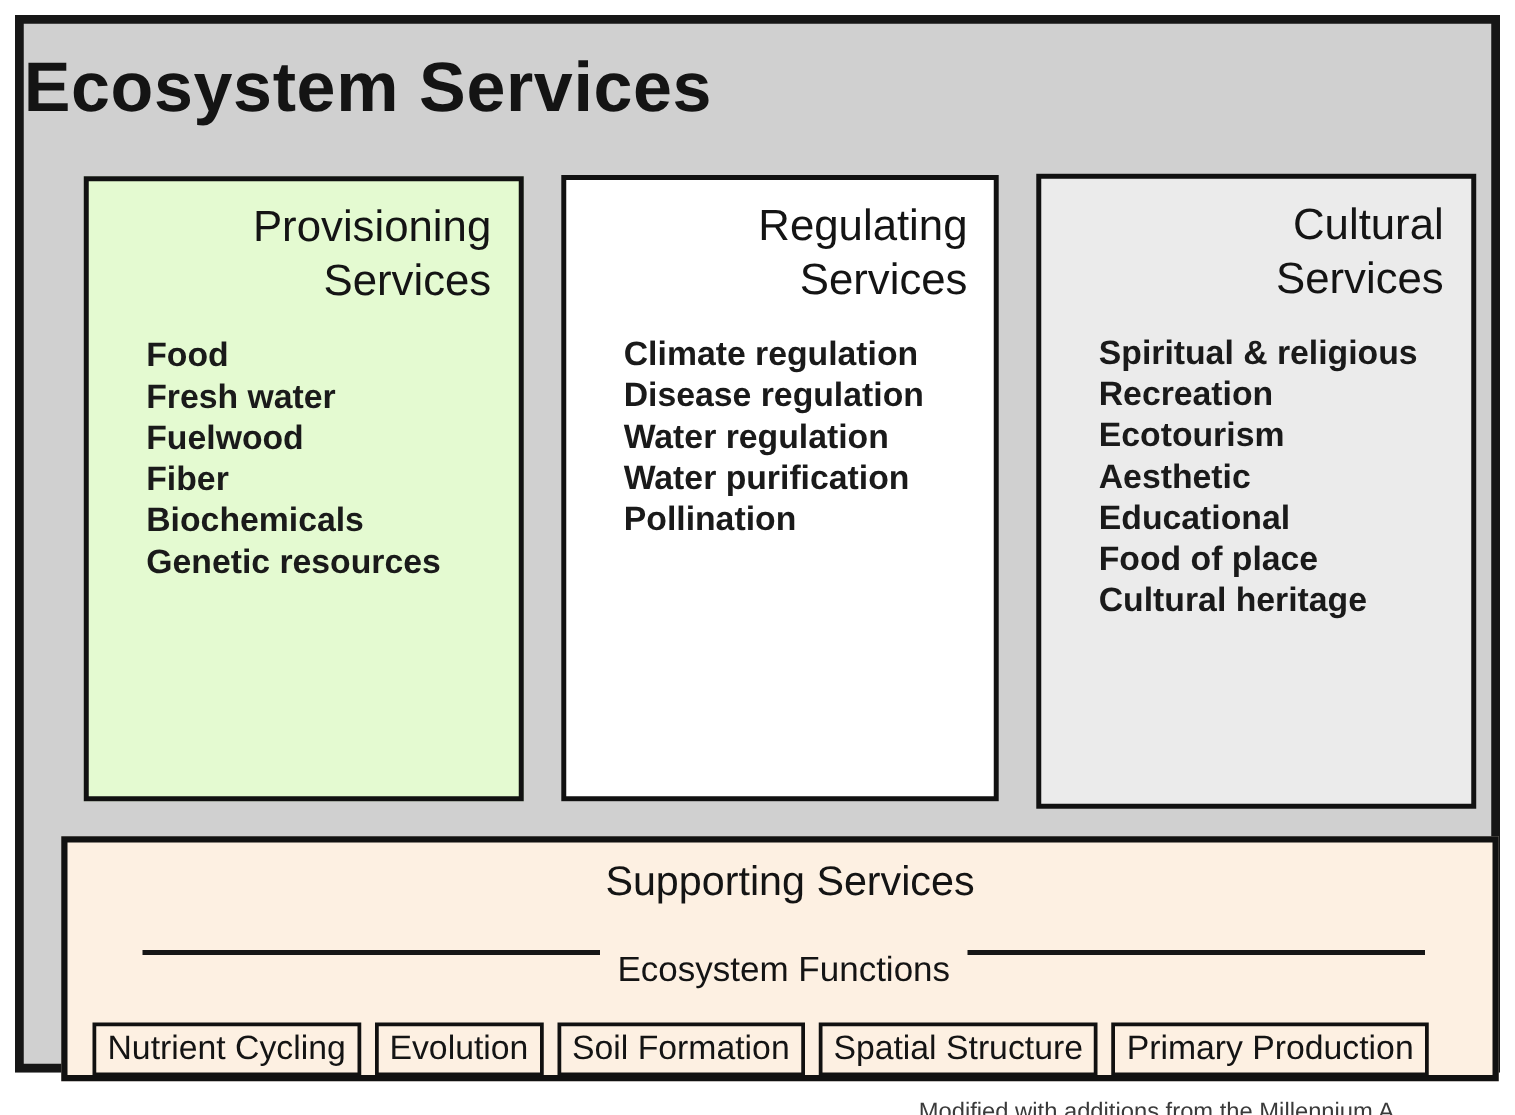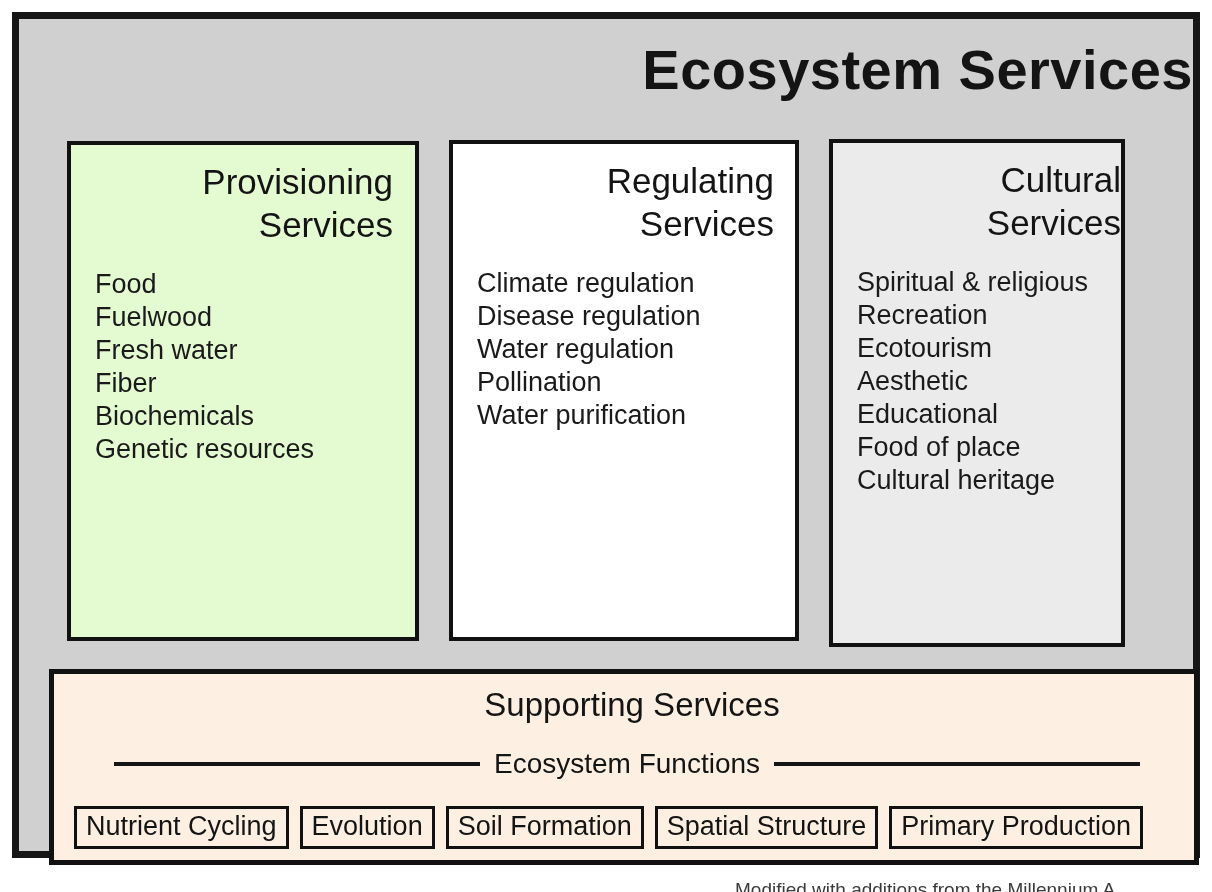--- a/index.html
+++ b/index.html
@@ -14,48 +14,49 @@
   .outer-frame {
     position: absolute;
     left: 12px; top: 12px;
     width: 1188px; height: 846px;
     box-sizing: border-box;
     background: #d0d0d0;
     border: 7px solid #161616;
   }
   .main-title {
     margin-top: 20px;
-    text-align: right;
+    text-align: left;
     font-size: 56px;
     line-height: 1.1;
     color: #141414;
     letter-spacing: 0.5px;
   }
   .panel {
     position: absolute;
     box-sizing: border-box;
     border: 4px solid #111111;
   }
   .panel-provisioning { left: 48px;  top: 122px; width: 352px; height: 500px; background: #e4fad1; }
   .panel-regulating   { left: 430px; top: 121px; width: 350px; height: 501px; background: #ffffff; }
-  .panel-cultural     { left: 810px; top: 120px; width: 296px; height: 508px; background: #ebebeb; }
+  .panel-cultural     { left: 810px; top: 120px; width: 352px; height: 508px; background: #ebebeb; }
   .panel-title {
     margin: 16px auto 0 auto;
     max-width: 300px;
     font-size: 35px;
     font-weight: normal;
     line-height: 1.22;
     text-align: right;
     white-space: pre-line;
     color: #141414;
   }
   .panel-list {
     list-style: none;
     margin: 22px 0 0 0;
-    padding: 0 10px 0 24px;
+    padding: 0 10px 0 46px;
+    font-weight: bold;
   }
   .panel-item {
     font-size: 27px;
     line-height: 33px;
     color: #1a1a1a;
     white-space: nowrap;
   }
   .supporting-panel {
     position: absolute;
     left: 30px; top: 650px;
@@ -66,24 +67,24 @@
   }
   .supporting-title {
     margin: 12px 0 0 16px;
     text-align: center;
     font-size: 33px;
     font-weight: normal;
     line-height: 1.15;
     color: #141414;
   }
   .divider-row {
-    margin-top: 24px;
+    margin-top: 36px;
     padding: 0 54px 0 60px;
     display: flex;
-    align-items: center;
+    align-items: flex-start;
   }
   .divider-line {
     flex: 1;
     height: 4px;
     background: #161616;
   }
   .divider-label {
     padding: 0 14px;
     font-size: 28px;
     white-space: nowrap;
@@ -119,38 +120,38 @@
 <div class="outer-frame">
 
   <h1 class="main-title">Ecosystem Services</h1>
 
   <section class="panel panel-provisioning">
     <h2 class="panel-title">Provisioning
 Services</h2>
     <ul class="panel-list">
 
     <li class="panel-item">Food</li>
+        <li class="panel-item">Fresh water</li>
         <li class="panel-item">Fuelwood</li>
-        <li class="panel-item">Fresh water</li>
         <li class="panel-item">Fiber</li>
         <li class="panel-item">Biochemicals</li>
         <li class="panel-item">Genetic resources</li>
       </ul>
   </section>
 
   <section class="panel panel-regulating">
     <h2 class="panel-title">Regulating
 Services</h2>
     <ul class="panel-list">
 
     <li class="panel-item">Climate regulation</li>
         <li class="panel-item">Disease regulation</li>
         <li class="panel-item">Water regulation</li>
+        <li class="panel-item">Water purification</li>
         <li class="panel-item">Pollination</li>
-        <li class="panel-item">Water purification</li>
       </ul>
   </section>
 
   <section class="panel panel-cultural">
     <h2 class="panel-title">Cultural
 Services</h2>
     <ul class="panel-list">
 
     <li class="panel-item">Spiritual &amp; religious</li>
         <li class="panel-item">Recreation</li>

